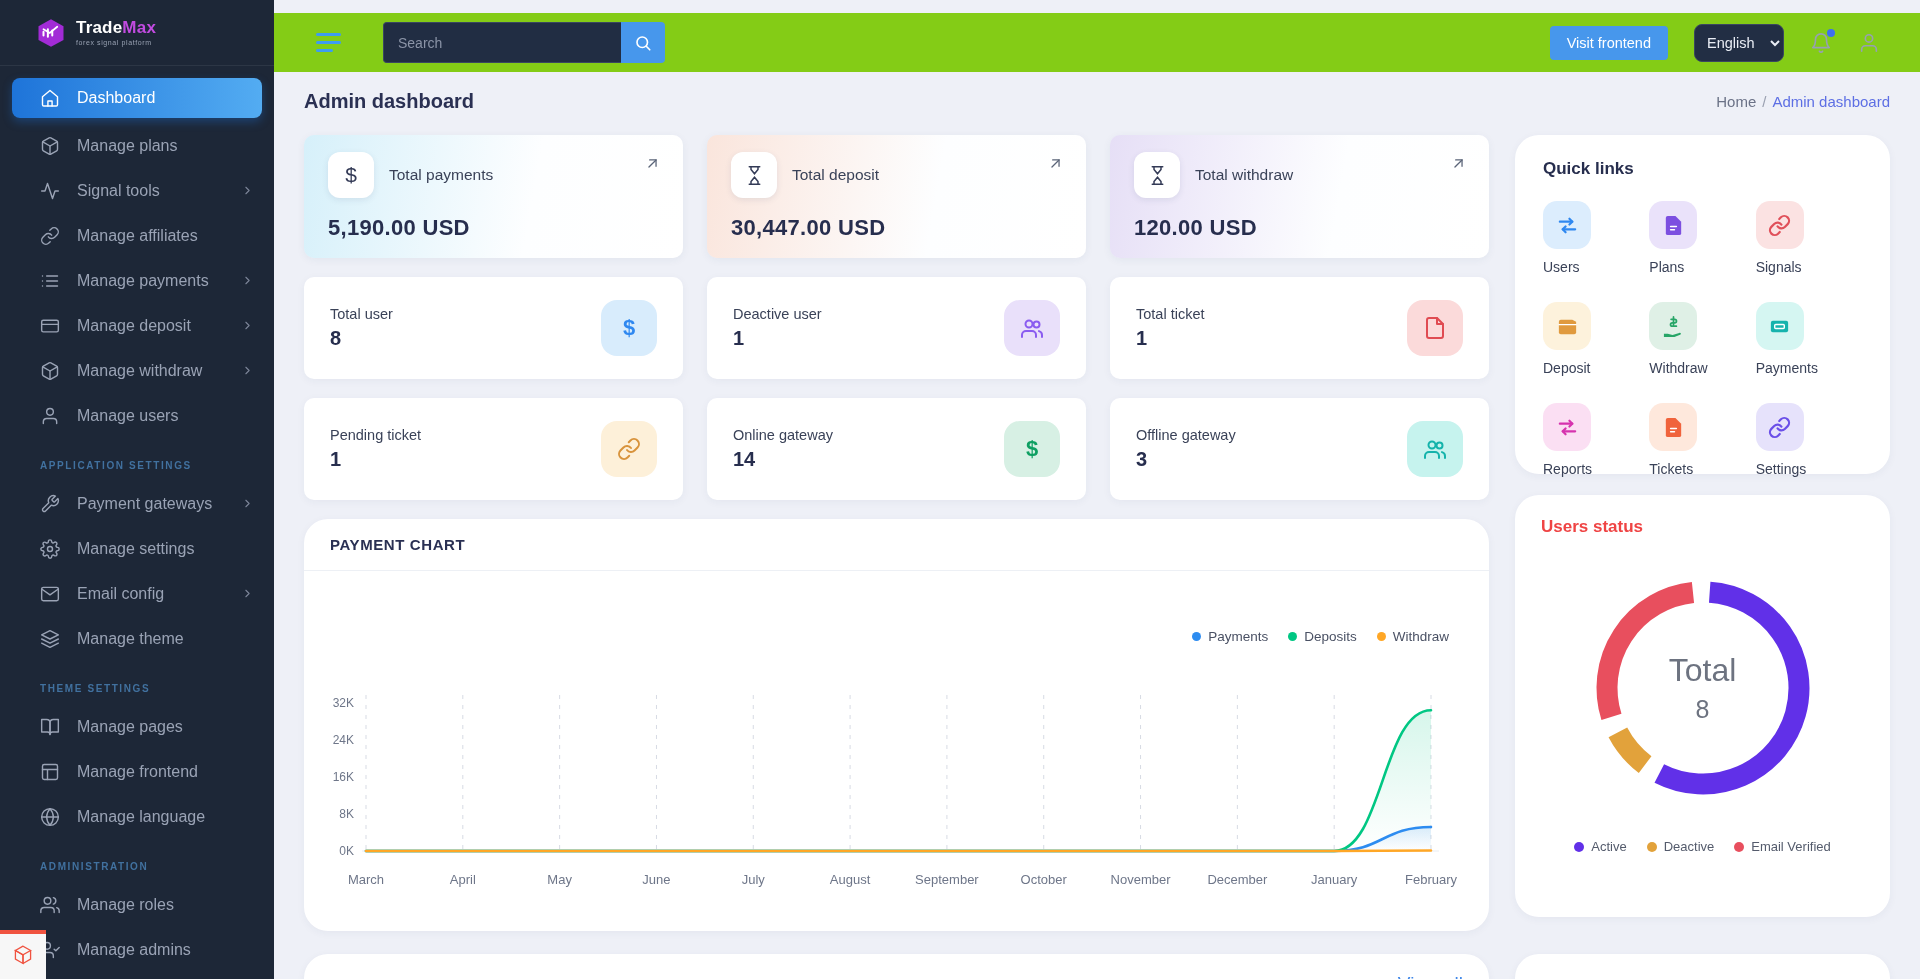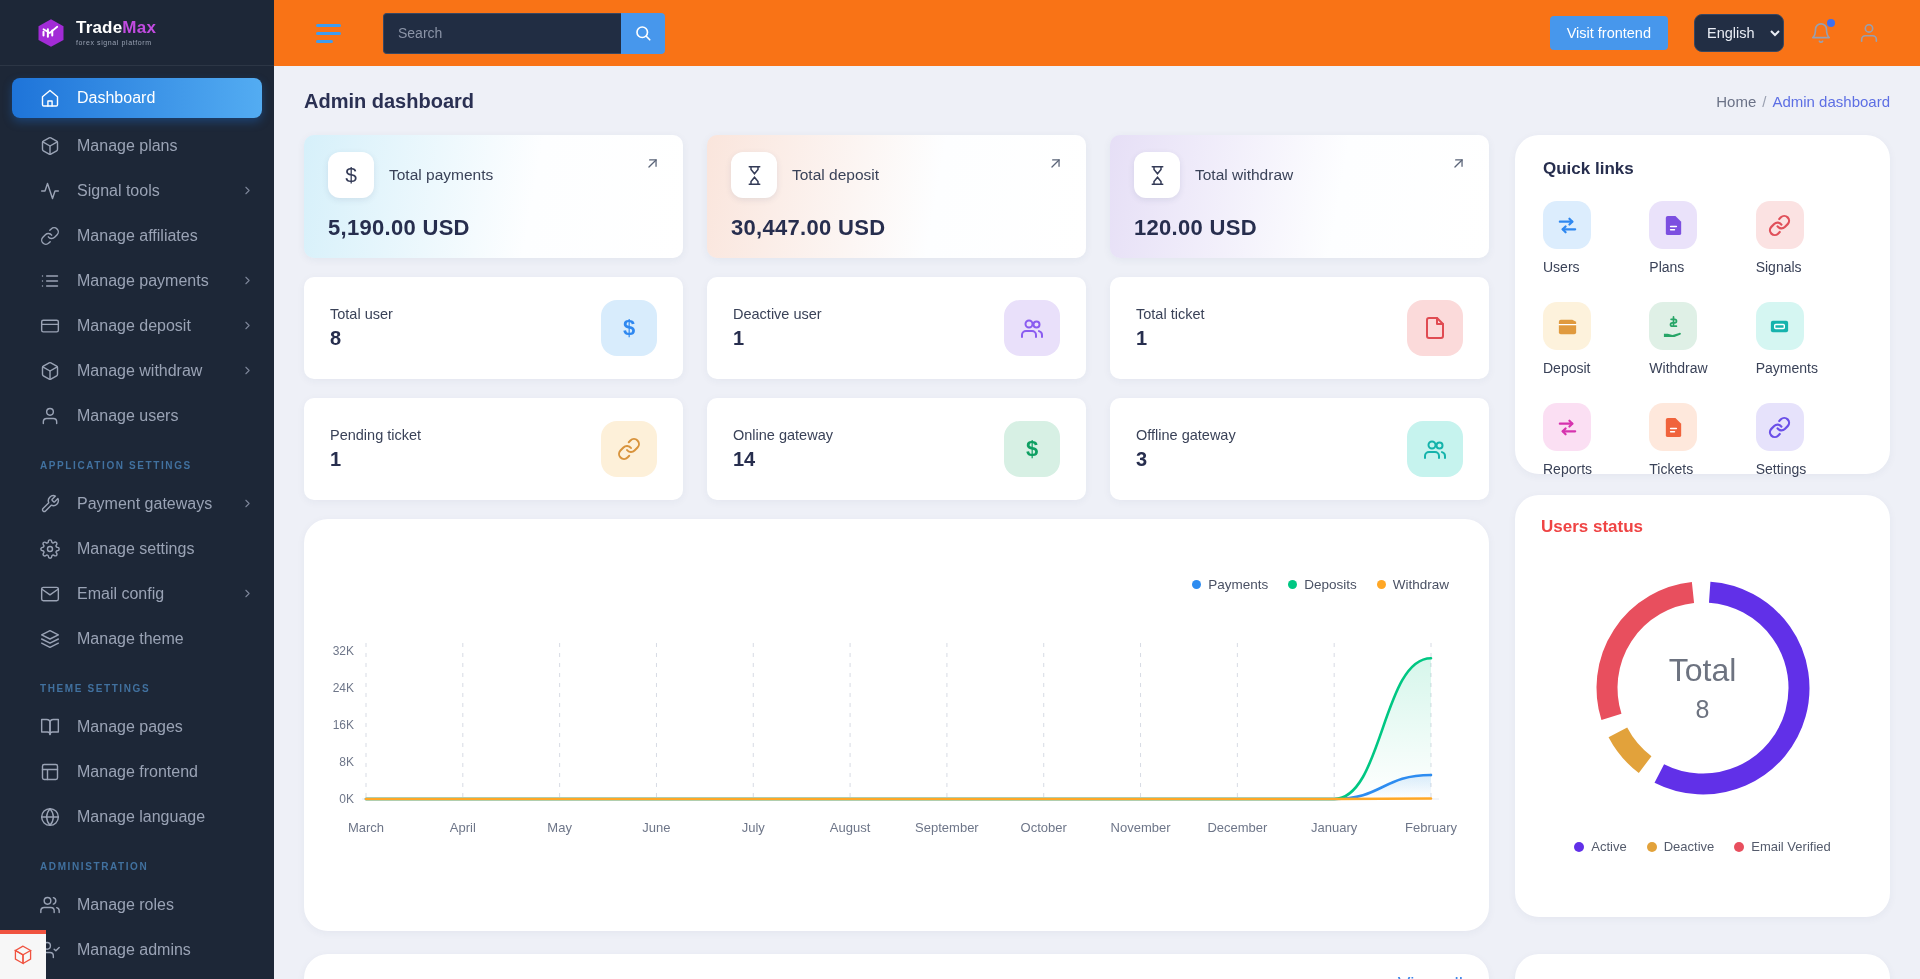--- a/index.html
+++ b/index.html
@@ -22,21 +22,21 @@
   .nav-item .chev { margin-left:auto; width:13px; height:13px; stroke-width:2; color:#7c8598; }
   .nav-item.active { background:linear-gradient(90deg,#1e74d9 0%,#53acf2 100%); margin:0 12px 5px 12px;
     padding:0 16px 0 28px; border-radius:8px; height:40px; color:#fff; box-shadow:0 4px 10px rgba(30,116,217,.35); }
   .nav-section { padding:22px 0 10px 40px; font-size:10px; font-weight:bold; letter-spacing:1.6px;
     color:#41719f; }
   .debugbar { position:fixed; left:0; bottom:0; width:46px; height:49px; background:#f7f7f7;
     border-top:4px solid #f05340; display:grid; place-items:center; z-index:30; cursor:pointer; }
   .debugbar svg { width:26px; height:26px; stroke:#f05340; fill:none; stroke-width:1.2; }
 
   
-  .topbar { position:fixed; left:274px; right:0; top:0; height:66px; background:#f97316; z-index:15;
+  .topbar { position:fixed; left:274px; right:0; top:13px; height:59px; background:#84cc16; z-index:15;
     display:flex; align-items:center; padding:0 40px 0 42px; }
   .hamburger { display:flex; flex-direction:column; gap:5px; cursor:pointer; margin-right:42px; }
   .hamburger span { height:3px; border-radius:2px; background:#3e9cf0; }
   .hamburger span:nth-child(1){ width:25px; }
   .hamburger span:nth-child(2){ width:25px; }
   .hamburger span:nth-child(3){ width:17px; }
   .search-box { display:flex; height:41px; width:282px; }
   .search-box input { flex:1; background:#212d43; border:1px solid #394760; border-right:none;
     border-radius:4px 0 0 4px; color:#d6dce8; font-size:14px; padding:0 14px; outline:none; }
   .search-box input::placeholder { color:#8b94a7; }
@@ -491,20 +491,21 @@
                 <path d="M16 21v-2a4 4 0 0 0-4-4H6a4 4 0 0 0-4 4v2"></path>
                 <circle cx="9" cy="8" r="3.5"></circle>
                 <path d="M22 21v-2a4 4 0 0 0-3-3.87"></path>
                 <circle cx="16.5" cy="8.5" r="3"></circle>
               </svg>
           </div>
         </div>
       </div>
 
       <div class="panel chart-card">
+        <div class="chart-head">PAYMENT CHART</div>
         <div class="chart-body">
           <div class="chart-legend">
             <span class="leg-item">
                 <span class="dot" style="background: rgb(45, 140, 240);"></span>
                 <span>Payments</span>
               </span>
             <span class="leg-item">
                 <span class="dot" style="background: rgb(0, 199, 131);"></span>
                 <span>Deposits</span>
               </span>

